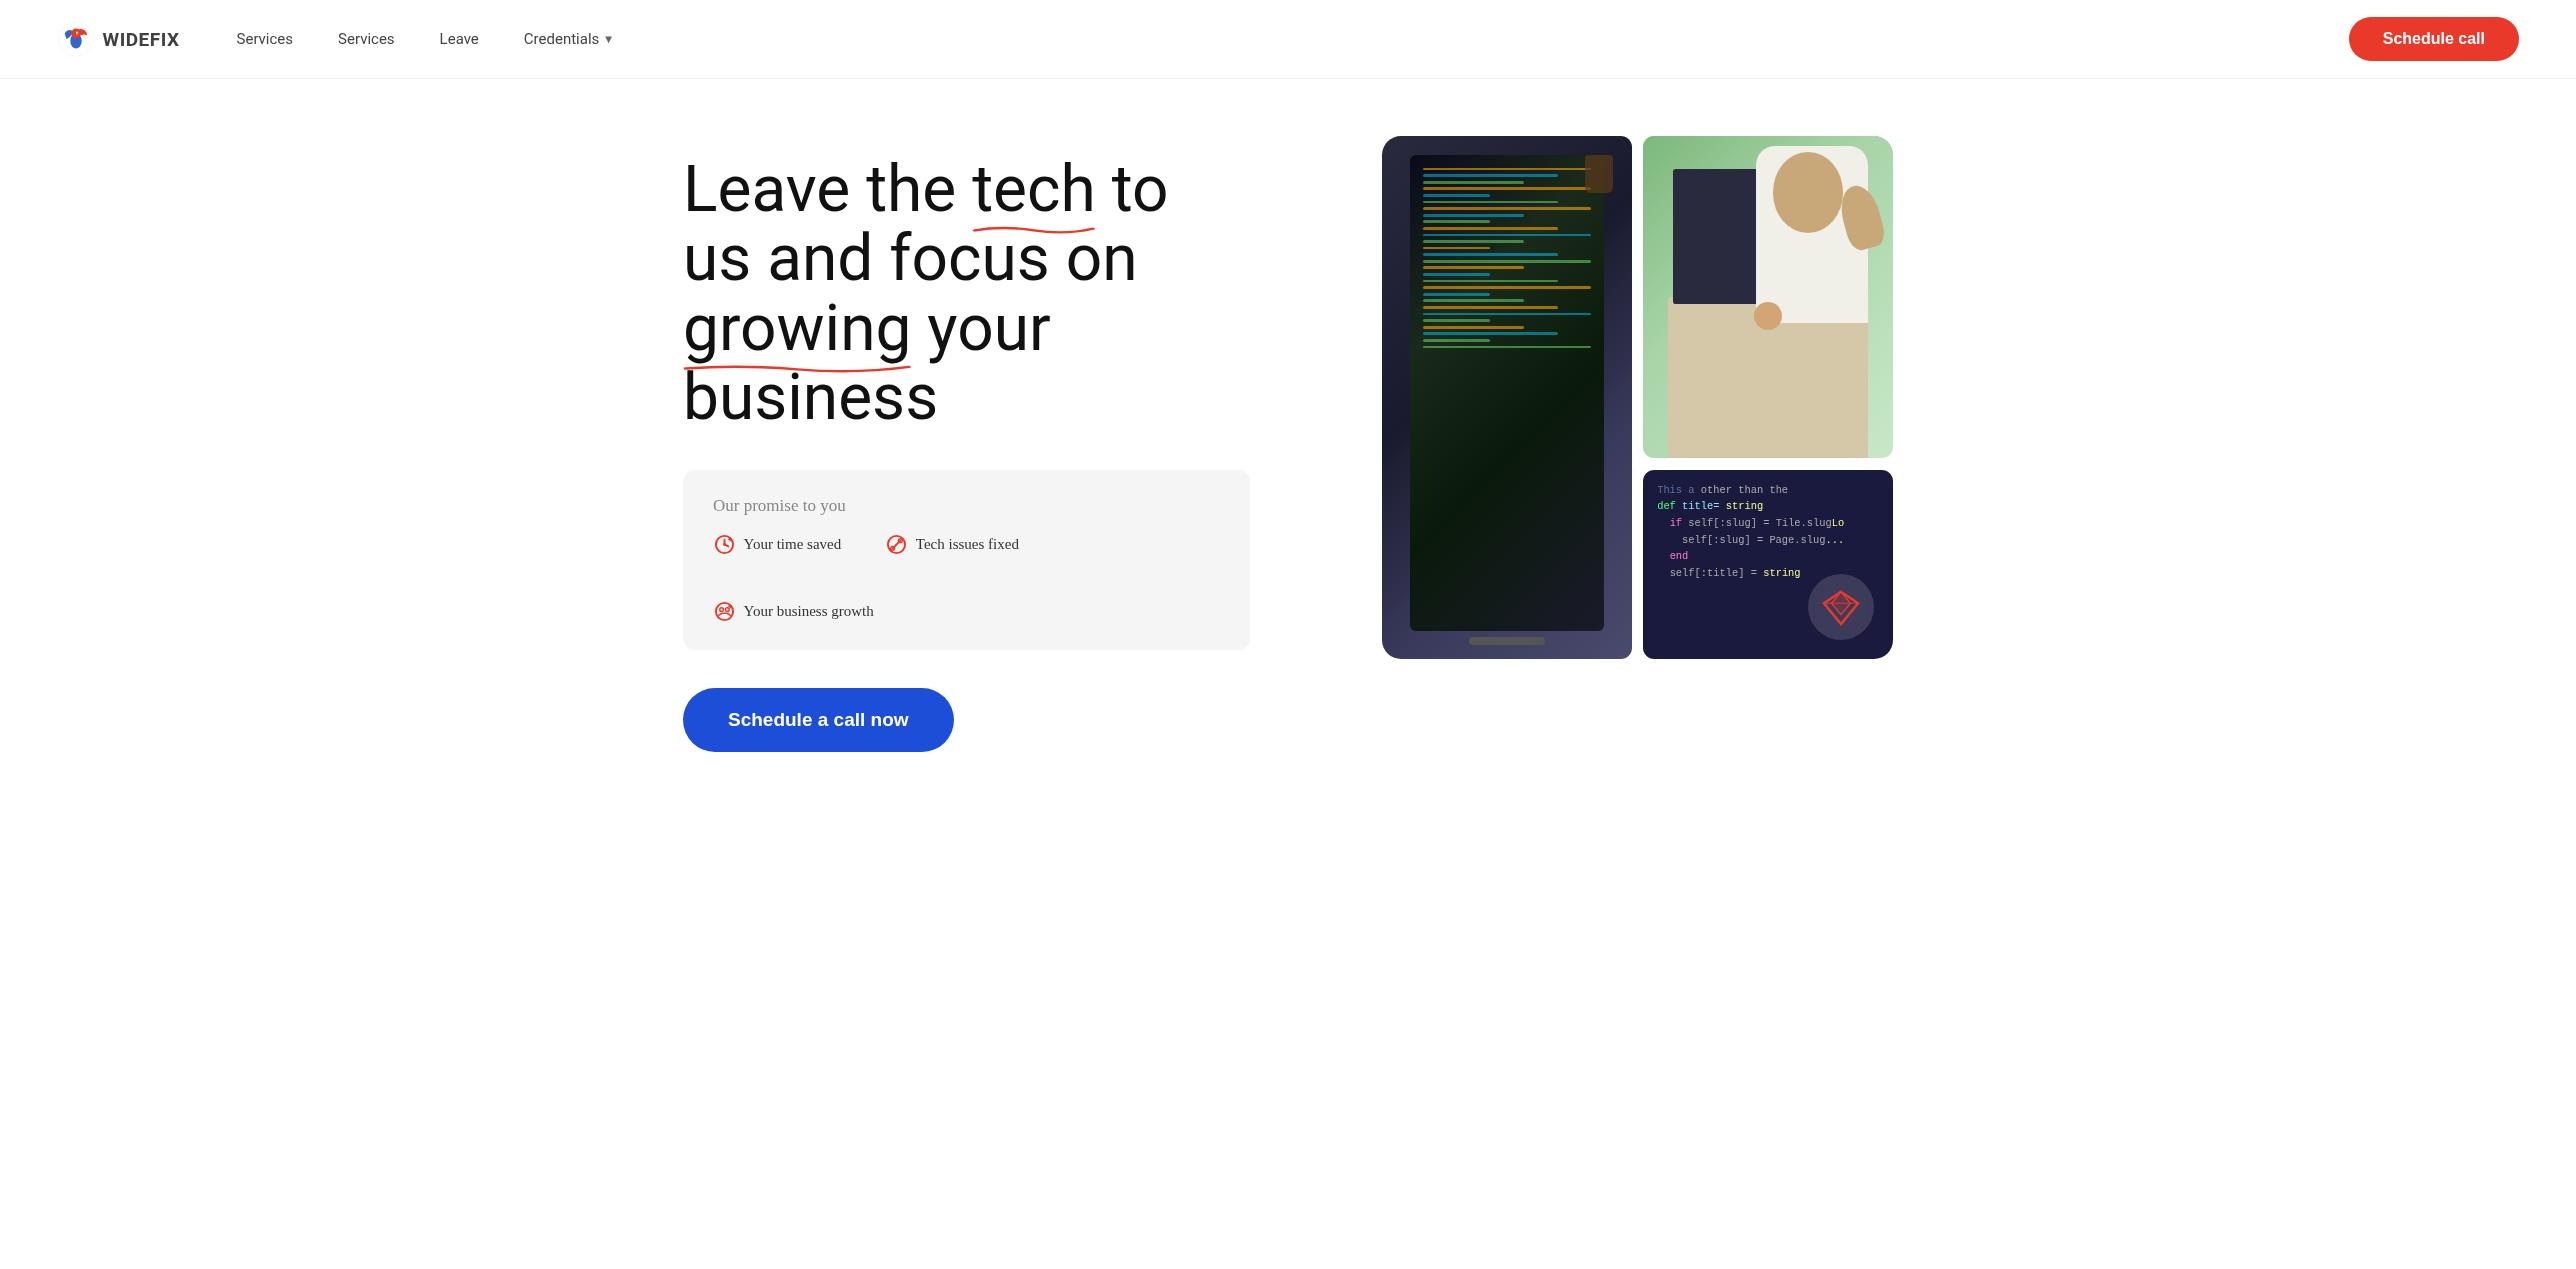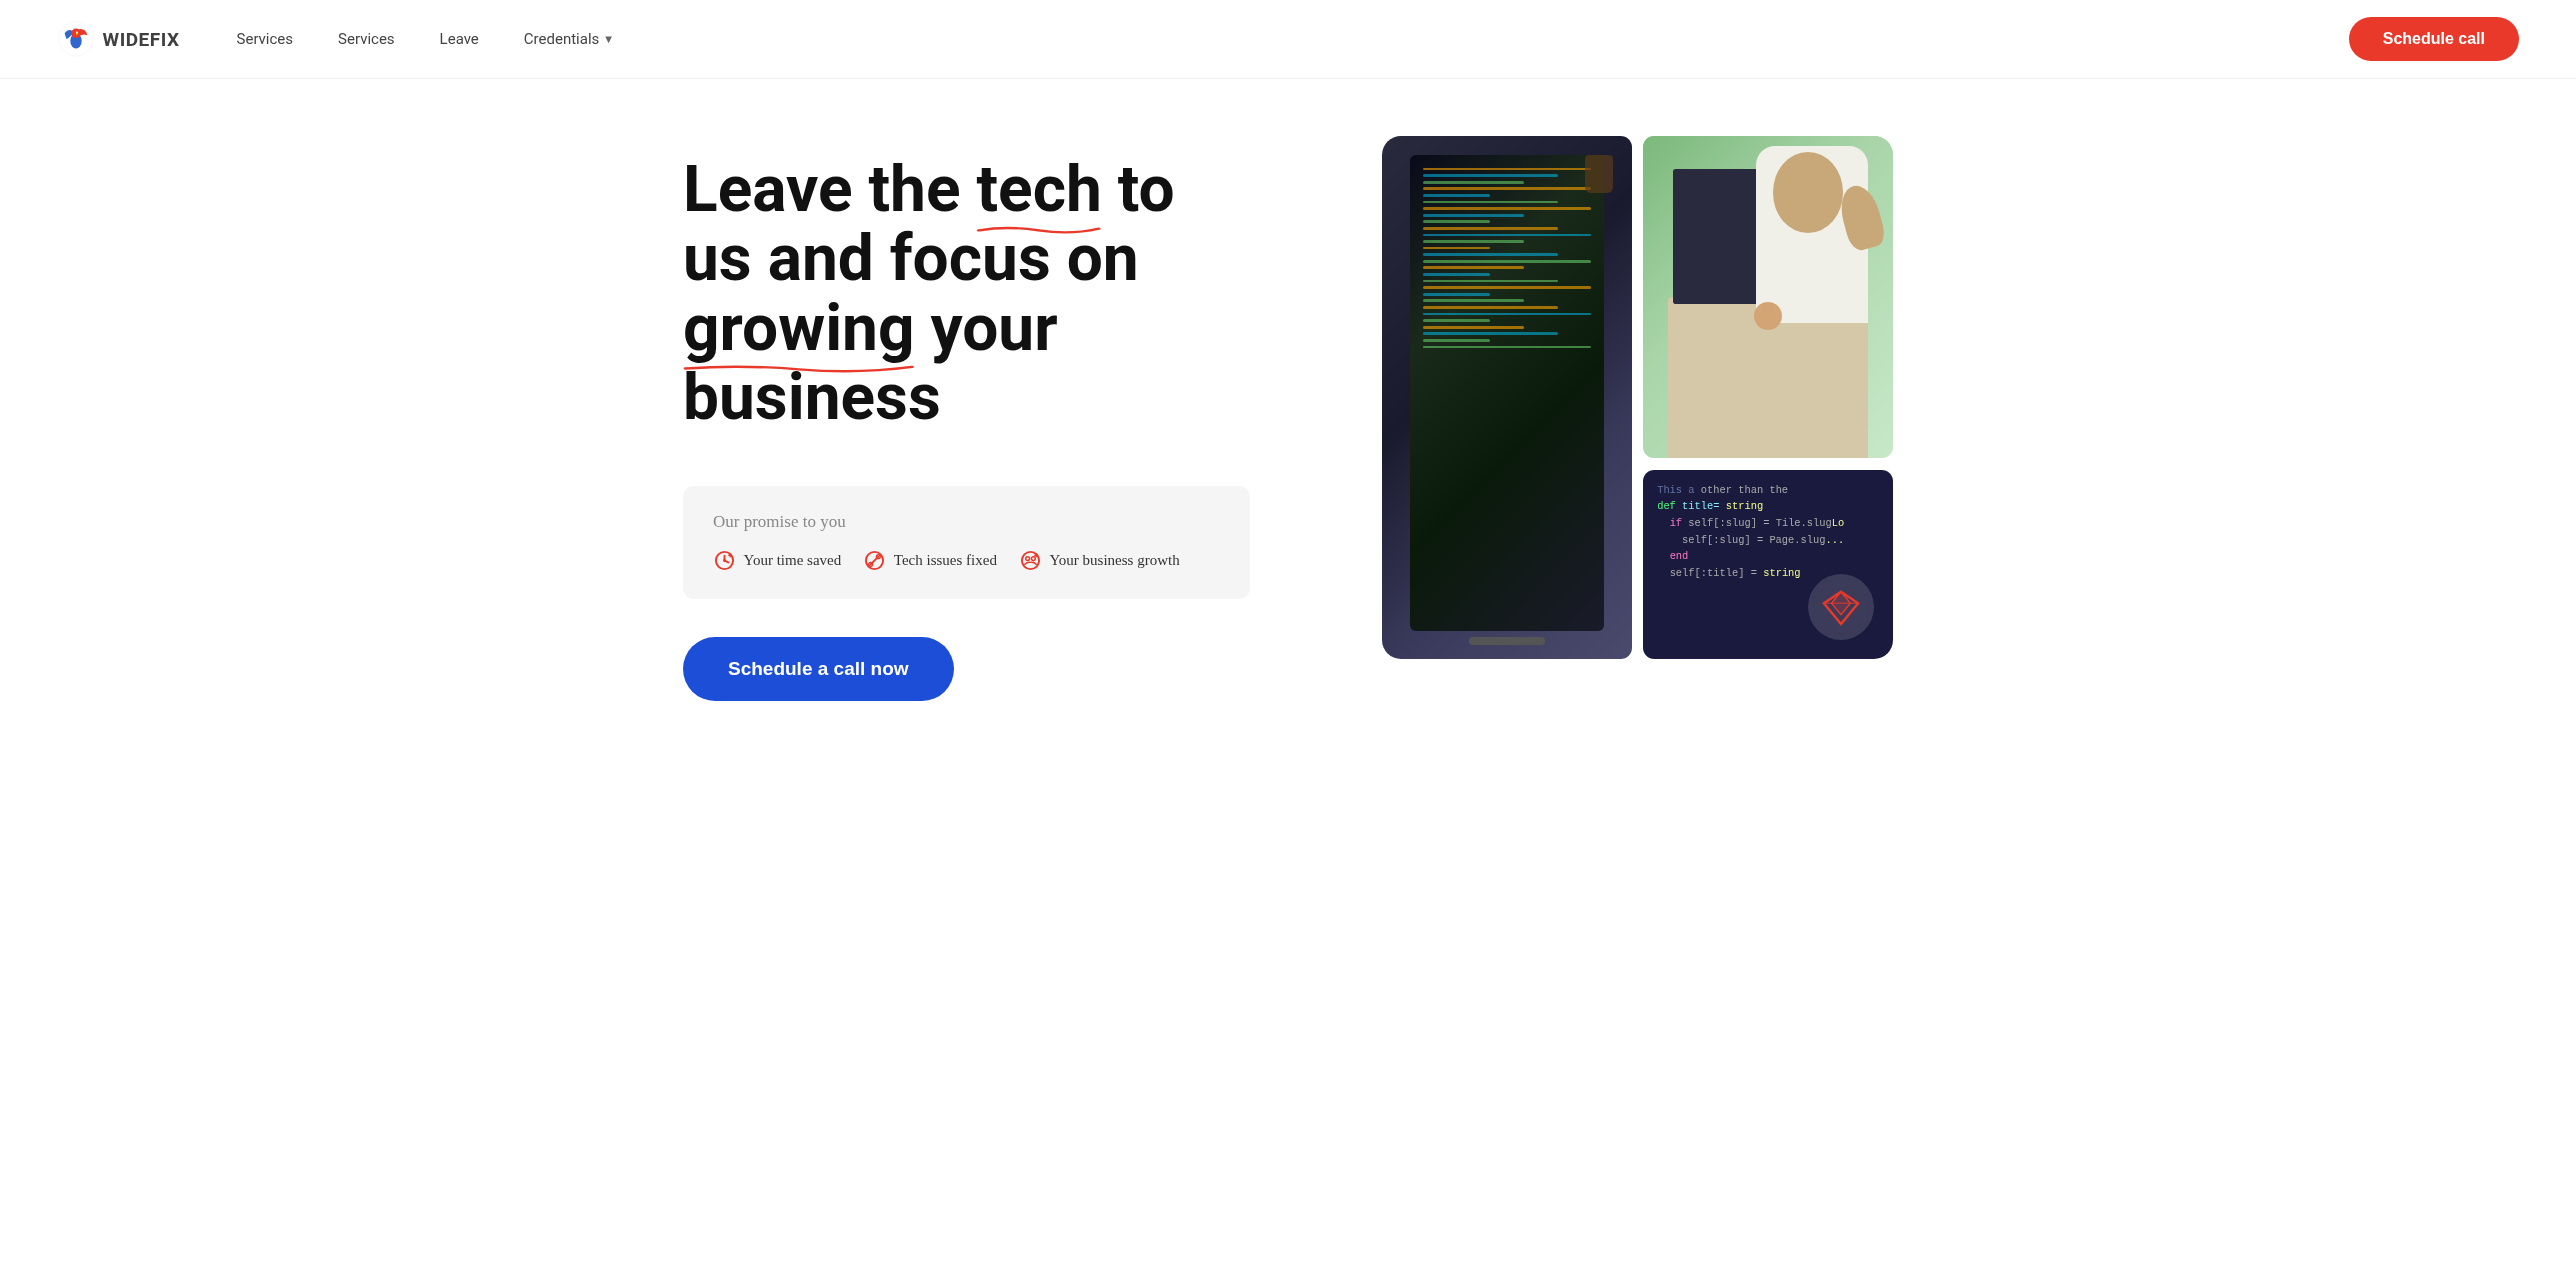--- a/index.html
+++ b/index.html
@@ -74,24 +74,24 @@
       max-width: 1324px;
       margin: 0 auto;
     }
     .hero-left {
       flex: 1;
       min-width: 0;
       padding-top: 19px;
     }
     .hero-headline {
       font-size: 64px;
-      font-weight: 700;
+      font-weight: 400;
       line-height: 1.08;
       color: #111;
-      margin-bottom: 54px;
+      margin-bottom: 38px;
     }
 
     
     .underline-svg {
       position: relative;
       display: inline-block;
     }
     .underline-svg svg {
       position: absolute;
       bottom: -9.5px;
@@ -109,21 +109,21 @@
       font-family: Liberation Serif, serif;
     }
     .promise-title {
       font-size: 17px;
       color: #888;
       margin-bottom: 17px;
     }
     .promise-items {
       display: flex;
       align-items: flex-start;
-      gap: 22px;
+      gap: 44px;
       flex-wrap: wrap;
     }
     .promise-item {
       display: flex;
       align-items: center;
       gap: 7.6px;
       font-size: 15px;
       color: #333;
     }
     .promise-icon {

